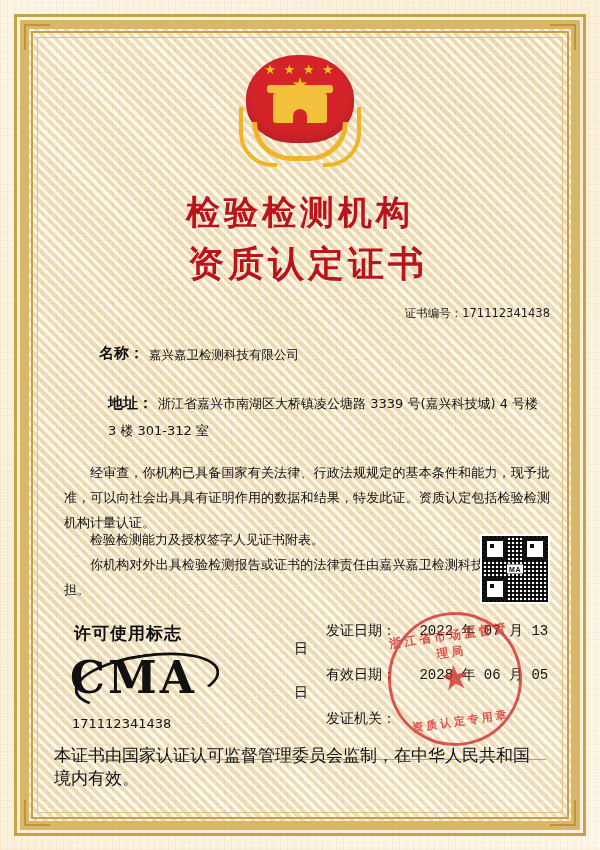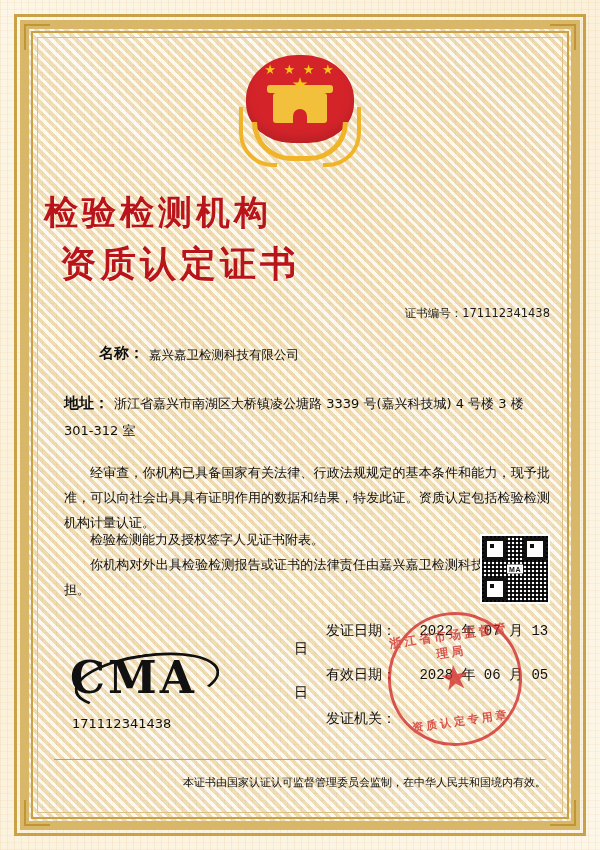--- a/index.html
+++ b/index.html
@@ -167,21 +167,21 @@
     border: 4px solid #f0b429;
     border-top: none;
     border-right: none;
     border-radius: 0 0 0 34px;
   }
   .emblem .grain-l { left: 4px; }
   .emblem .grain-r { right: 4px; transform: scaleX(-1); }
 
   
   .title1, .title2 {
-    text-align: left;
+    text-align: center;
     color: #b9141a;
     font-family: Liberation Serif, serif;
     font-weight: bold;
     letter-spacing: 4px;
     text-shadow: 0 1px 0 rgba(255,255,255,0.6);
   }
   .title1 {
     position: absolute;
     left: 0; right: 0;
     top: 146px;
@@ -218,21 +218,21 @@
     display: inline-block;
     vertical-align: top;
   }
   .field-value {
     font-size: 13px;
     display: inline;
     color: #111;
   }
   .field-name { top: 300px; margin-left: 35px; }
   .field-name .field-value { font-size: 12.5px; }
-  .field-addr { top: 346px; line-height: 26px; }
+  .field-addr { top: 346px; line-height: 26px; margin-left: 44px; }
   .field-addr .field-value { font-size: 13px; }
 
   .body-para {
     position: absolute;
     left: 20px;
     right: 6px;
     font-family: "DejaVu Sans", "Liberation Sans", sans-serif;
     font-size: 13px;
     color: #111;
     line-height: 25px;
@@ -389,23 +389,23 @@
     left: 10px;
     right: 10px;
     bottom: 46px;
     border-top: 1px solid #c9a247;
   }
   .footer-note {
     position: absolute;
     left: 10px;
     right: 10px;
     bottom: 16px;
-    text-align: right;
-    font-family: "DejaVu Sans", "Liberation Sans", sans-serif;
-    font-size: 11px;
+    text-align: left;
+    font-family: "DejaVu Sans", "Liberation Sans", sans-serif;
+    font-size: 17px;
     color: #111;
     margin-top: 17px;
   }
 </style>
 </head>
 <body>
 
 <div class="certificate">
 
   <div class="border-outer"></div>
@@ -452,20 +452,21 @@
     <div class="body-para para2">检验检测能力及授权签字人见证书附表。</div>
     <div class="body-para para3">你机构对外出具检验检测报告或证书的法律责任由嘉兴嘉卫检测科技有限公司承担。</div>
 
     <div class="qr">
       <div class="eye tl"></div>
       <div class="eye tr"></div>
       <div class="eye bl"></div>
       <div class="qr-center">MA</div>
     </div>
 
+    <div class="mark-title">许可使用标志</div>
     <div class="cma">
       <div class="cma-arc"></div>
       <div class="cma-text">CMA</div>
     </div>
     <div class="cma-no">171112341438</div>
 
     <div class="right-rows">
       <div class="rrow">
         <span class="rlabel">发证日期：</span>
         <span class="rvalue">2022 年 07 月 13 日</span>

